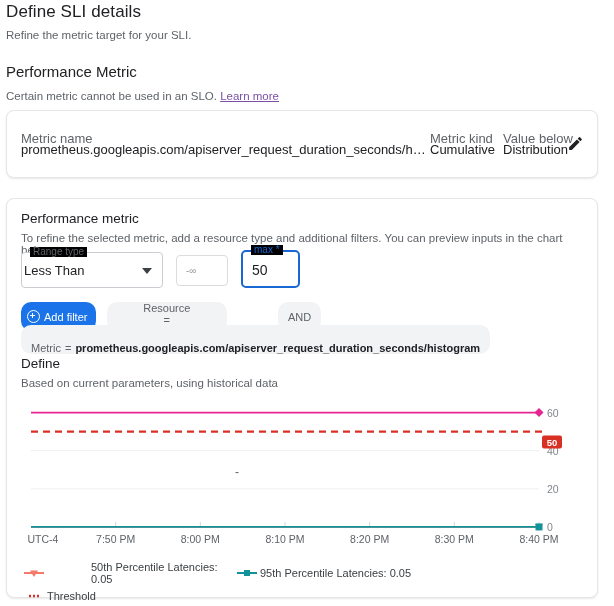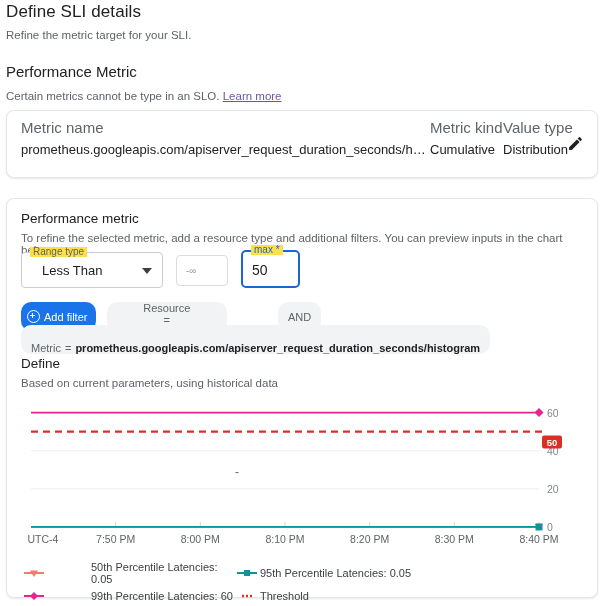--- a/index.html
+++ b/index.html
@@ -67,23 +67,23 @@
     border-radius: 8px;
     box-sizing: border-box;
     box-shadow: 0 1px 2px rgba(60,64,67,.12);
   }
   #metric-card { top: 110px; height: 68px; }
   #perf-card   { top: 198px; height: 400px; }
 
   
   .col-label {
     position: absolute;
-    font-size: 15px;
-    color: #5f6368;
-    top: 8px;
+    font-size: 13px;
+    color: #5f6368;
+    top: 20px;
     white-space: nowrap;
   }
   .col-value {
     position: absolute;
     font-size: 13px;
     color: #202124;
     top: 31px;
     white-space: nowrap;
   }
   #mn-label { left: 14px; }
@@ -134,30 +134,30 @@
     top: 53px;
     width: 142px;
     height: 36px;
     border: 1px solid #c9cdd1;
     cursor: pointer;
   }
   .float-label {
     position: absolute;
     top: -6px;
     left: 8px;
-    background: #fde047;
+    background: #000000;
     padding: 0 3px;
     font-size: 10px;
     color: #5f6368;
     line-height: 10px;
     white-space: nowrap;
   }
   .select-value {
     position: absolute;
-    left: 20px;
+    left: 2px;
     top: 10px;
     font-size: 13px;
     color: #202124;
   }
   .chevron {
     position: absolute;
     right: 10px;
     top: 15px;
     width: 0; height: 0;
     border-left: 5px solid transparent;
@@ -271,30 +271,30 @@
 </style>
 </head>
 <body>
 
 <div class="page">
 
   <div class="page-title">Define SLI details</div>
   <div class="page-subtitle">Refine the metric target for your SLI.</div>
   <div class="section-title">Performance Metric</div>
   <div class="section-note">
-    <span>Certain metrics cannot be type in an SLO.</span>
+    <span>Certain metric cannot be used in an SLO.</span>
     <a href="#">Learn more</a>
   </div>
 
   <div class="card" id="metric-card">
     <div class="col-label" id="mn-label">Metric name</div>
     <div class="col-value" id="mn-value">prometheus.googleapis.com/apiserver_request_duration_seconds/histog…</div>
     <div class="col-label" id="mk-label">Metric kind</div>
     <div class="col-value" id="mk-value">Cumulative</div>
-    <div class="col-label" id="vt-label">Value type</div>
+    <div class="col-label" id="vt-label">Value below</div>
     <div class="col-value" id="vt-value">Distribution</div>
     <div class="edit-btn">
       <span>
         <svg width="17" height="17" viewBox="0 0 24 24" fill="#202124">
           <path d="M3 17.25V21h3.75L17.81 9.94l-3.75-3.75L3 17.25zM20.71 7.04a1 1 0 0 0 0-1.41l-2.34-2.34a1 1 0 0 0-1.41 0l-1.83 1.83 3.75 3.75 1.83-1.83z"></path>
         </svg>
       </span>
     </div>
   </div>
 
@@ -395,29 +395,20 @@
           <span class="legend-mark">
             <svg width="22" height="10" viewBox="0 0 22 10">
               <line x1="1" y1="5" x2="21" y2="5" stroke="#12939a" stroke-width="2"></line>
               <rect x="8" y="2" width="6" height="6" fill="#12939a"></rect>
             </svg>
           </span>
           <span>95th Percentile Latencies: 0.05</span>
         </div>
       </div>
       <div class="legend-row">
-        <div class="legend-item col1">
-          <span class="legend-mark">
-            <svg width="22" height="10" viewBox="0 0 22 10">
-              <line x1="1" y1="5" x2="21" y2="5" stroke="#e52592" stroke-width="2"></line>
-              <polygon points="11,1 15,5 11,9 7,5" fill="#e52592"></polygon>
-            </svg>
-          </span>
-          <span>99th Percentile Latencies: 60</span>
-        </div>
         <div class="legend-item">
           <span class="legend-mark">
             <svg width="22" height="10" viewBox="0 0 22 10">
               <line x1="6" y1="5" x2="16" y2="5" stroke="#d93025" stroke-width="2.4" stroke-dasharray="2 2"></line>
             </svg>
           </span>
           <span>Threshold</span>
         </div>
       </div>
     </div>

